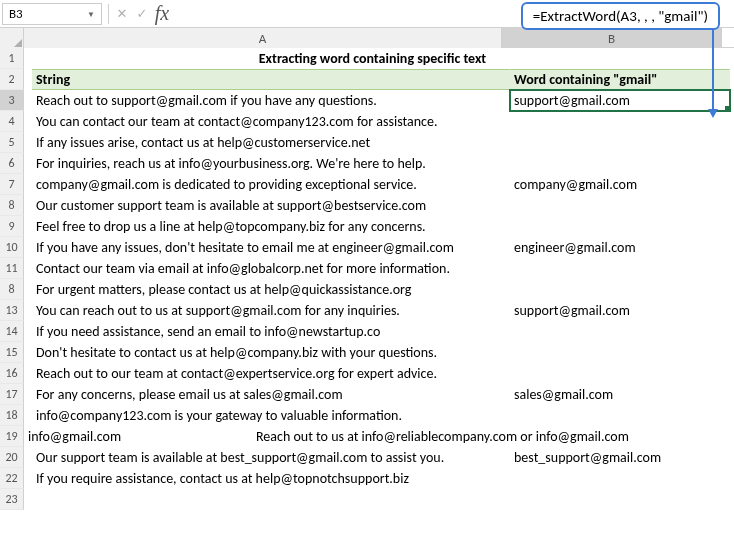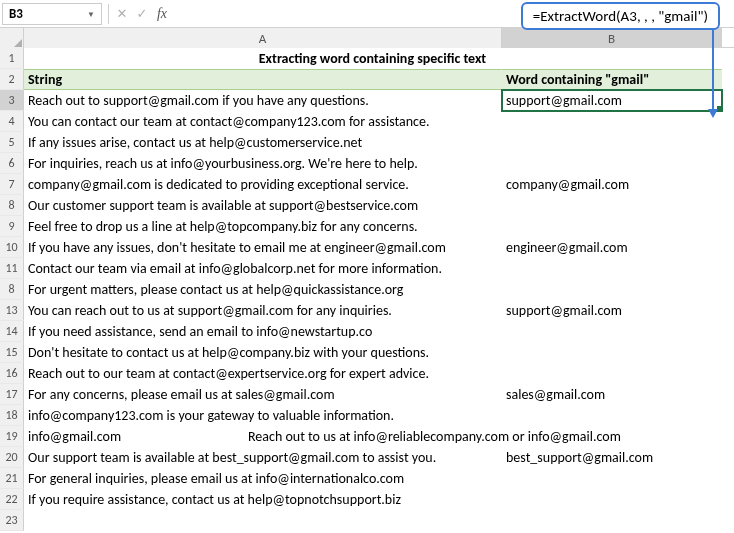--- a/index.html
+++ b/index.html
@@ -24,21 +24,20 @@
   .name-box {
     width: 100px;
     height: 22px;
     border: 1px solid #ccc;
     display: flex;
     align-items: center;
     padding: 0 6px;
     margin-left: 2px;
     background: #fff;
     justify-content: space-between;
-    font-weight: bold;
   }
   .name-box-dd {
     font-size: 8px;
     color: #666;
   }
   .fbar-sep {
     width: 1px;
     height: 20px;
     background: #d0d0d0;
     margin: 0 3px 0 6px;
@@ -50,21 +49,21 @@
     align-items: center;
     justify-content: center;
     color: #b0b0b0;
     font-size: 13px;
     font-family: Arial, sans-serif;
   }
   .fbar-btn.fx {
     color: #555;
     font-style: italic;
     font-family: "Times New Roman", serif;
-    font-size: 14px;
+    font-size: 20px;
   }
   .formula-input {
     flex: 1;
     height: 22px;
     border: none;
     padding: 0 6px;
     font-family: Calibri, Arial, sans-serif;
     font-size: 14px;
     color: #000;
     outline: none;
@@ -131,21 +130,21 @@
     border-right: 1px solid transparent;
     border-bottom: 1px solid transparent;
     padding: 0 4px;
     display: flex;
     align-items: center;
     font-size: 14px;
     overflow: hidden;
     white-space: nowrap;
     position: relative;
   }
-  .cell-A { width: 478px; }
+  .cell-A { width: 478px; margin-left: 8px; }
   .cell-B { width: 220px; }
   .title-row .cell {
     font-weight: bold;
     justify-content: center;
   }
   .header-row .cell {
     background: #e2efda;
     font-weight: bold;
     border-top: 1px solid #a9d08e;
     border-bottom: 1px solid #a9d08e;
@@ -326,25 +325,20 @@
     <div class="row-header">19</div>
     <div class="cell cell-B">info@gmail.com</div>
     <div class="cell cell-A">Reach out to us at info@reliablecompany.com or info@gmail.com</div>
   </div>
   <div class="row">
     <div class="row-header">20</div>
     <div class="cell cell-A">Our support team is available at best_support@gmail.com to assist you.</div>
     <div class="cell cell-B">best_support@gmail.com</div>
   </div>
   <div class="row">
-    <div class="row-header">21</div>
-    <div class="cell cell-A">For general inquiries, please email us at info@internationalco.com</div>
-    <div class="cell cell-B"></div>
-  </div>
-  <div class="row">
     <div class="row-header">22</div>
     <div class="cell cell-A">If you require assistance, contact us at help@topnotchsupport.biz</div>
     <div class="cell cell-B"></div>
   </div>
   <div class="row">
     <div class="row-header">23</div>
     <div class="cell cell-A"></div>
     <div class="cell cell-B"></div>
   </div>
 

